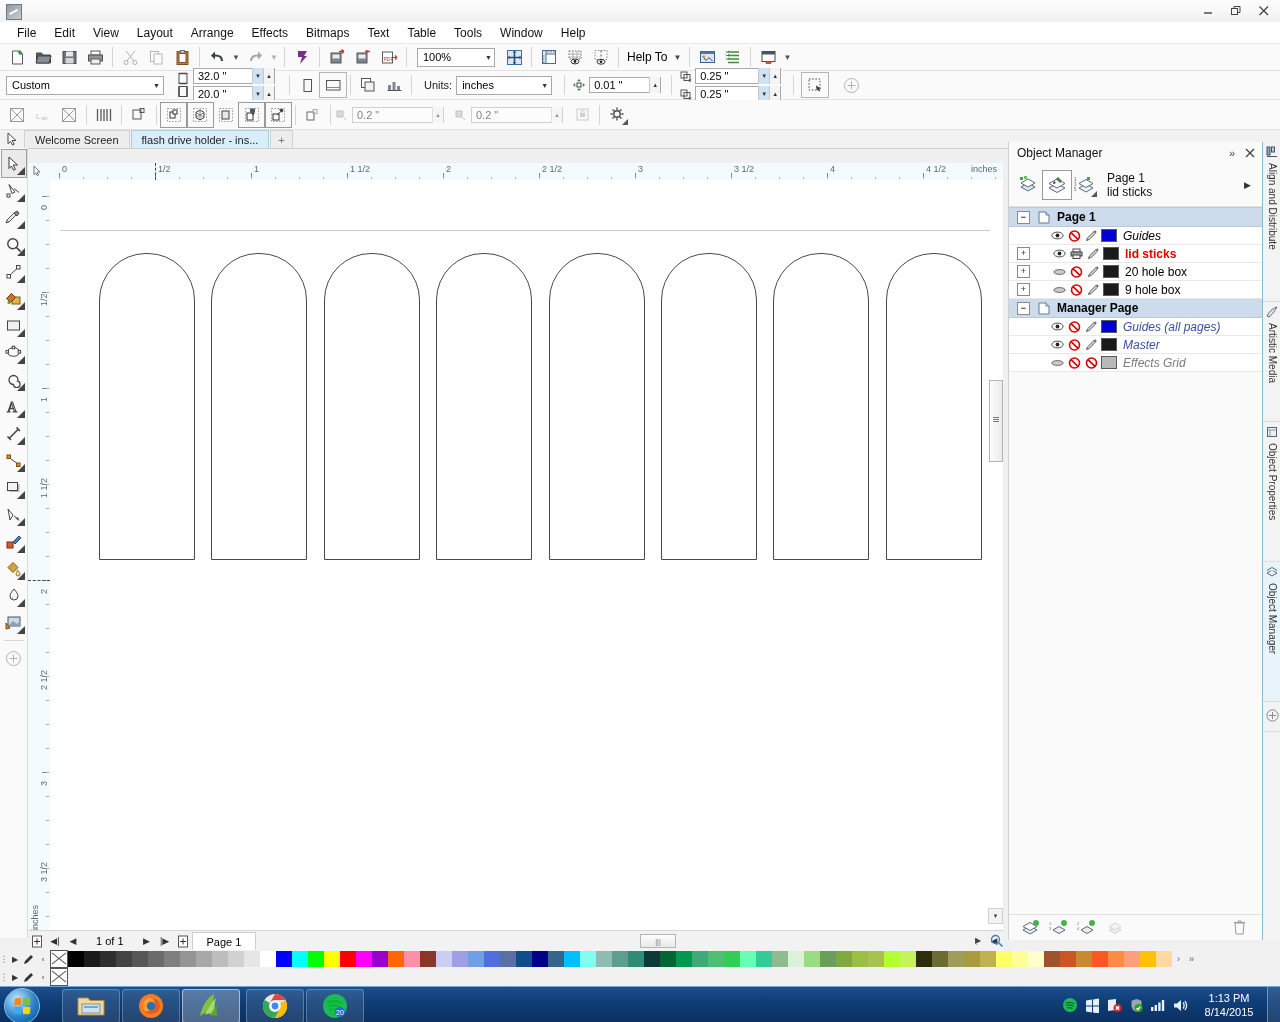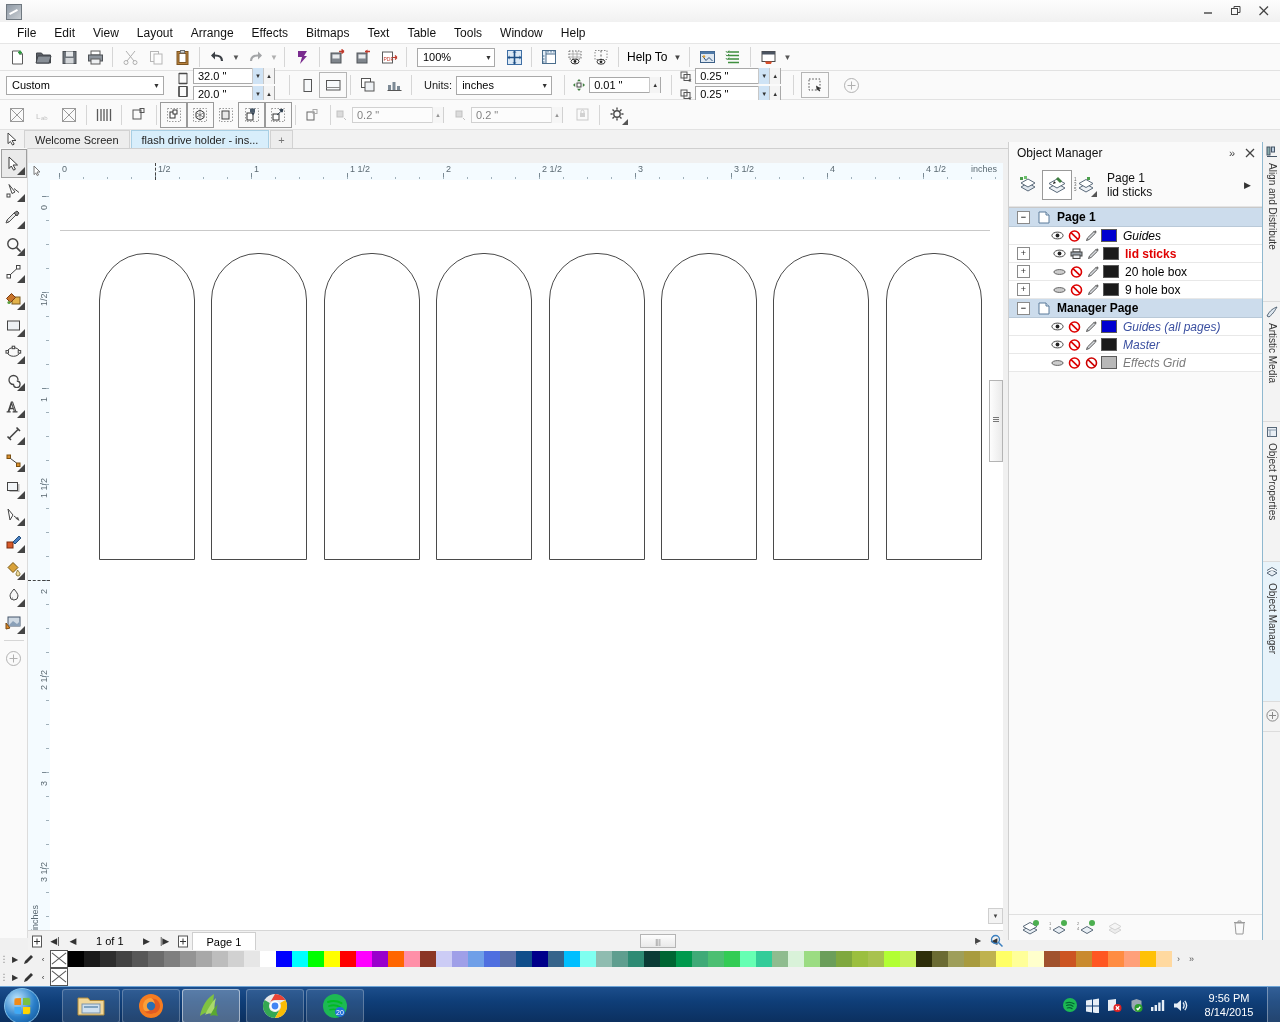--- a/index.html
+++ b/index.html
@@ -1442,20 +1442,20 @@
             <rect x="11.8" y="2" width="2.4" height="11" fill="#e6eef6"></rect>
           </svg>
       </span>
       <span class="trayico">
         <svg width="16" height="15" viewBox="0 0 16 15">
             <path d="M2 5.5h3L9 2v11L5 9.5H2z" fill="#e6eef6"></path>
             <path d="M11 4.5a5 5 0 010 6M12.8 2.8a7.6 7.6 0 010 9.4" stroke="#e6eef6" stroke-width="1.3" fill="none"></path>
           </svg>
       </span>
       <span class="clock">
-        <div>9:56 PM</div>
+        <div>1:13 PM</div>
         <div>8/14/2015</div>
       </span>
       <span class="showdesk"></span>
     </div>
   </div>
 
 </div>
 
 </body></html>

